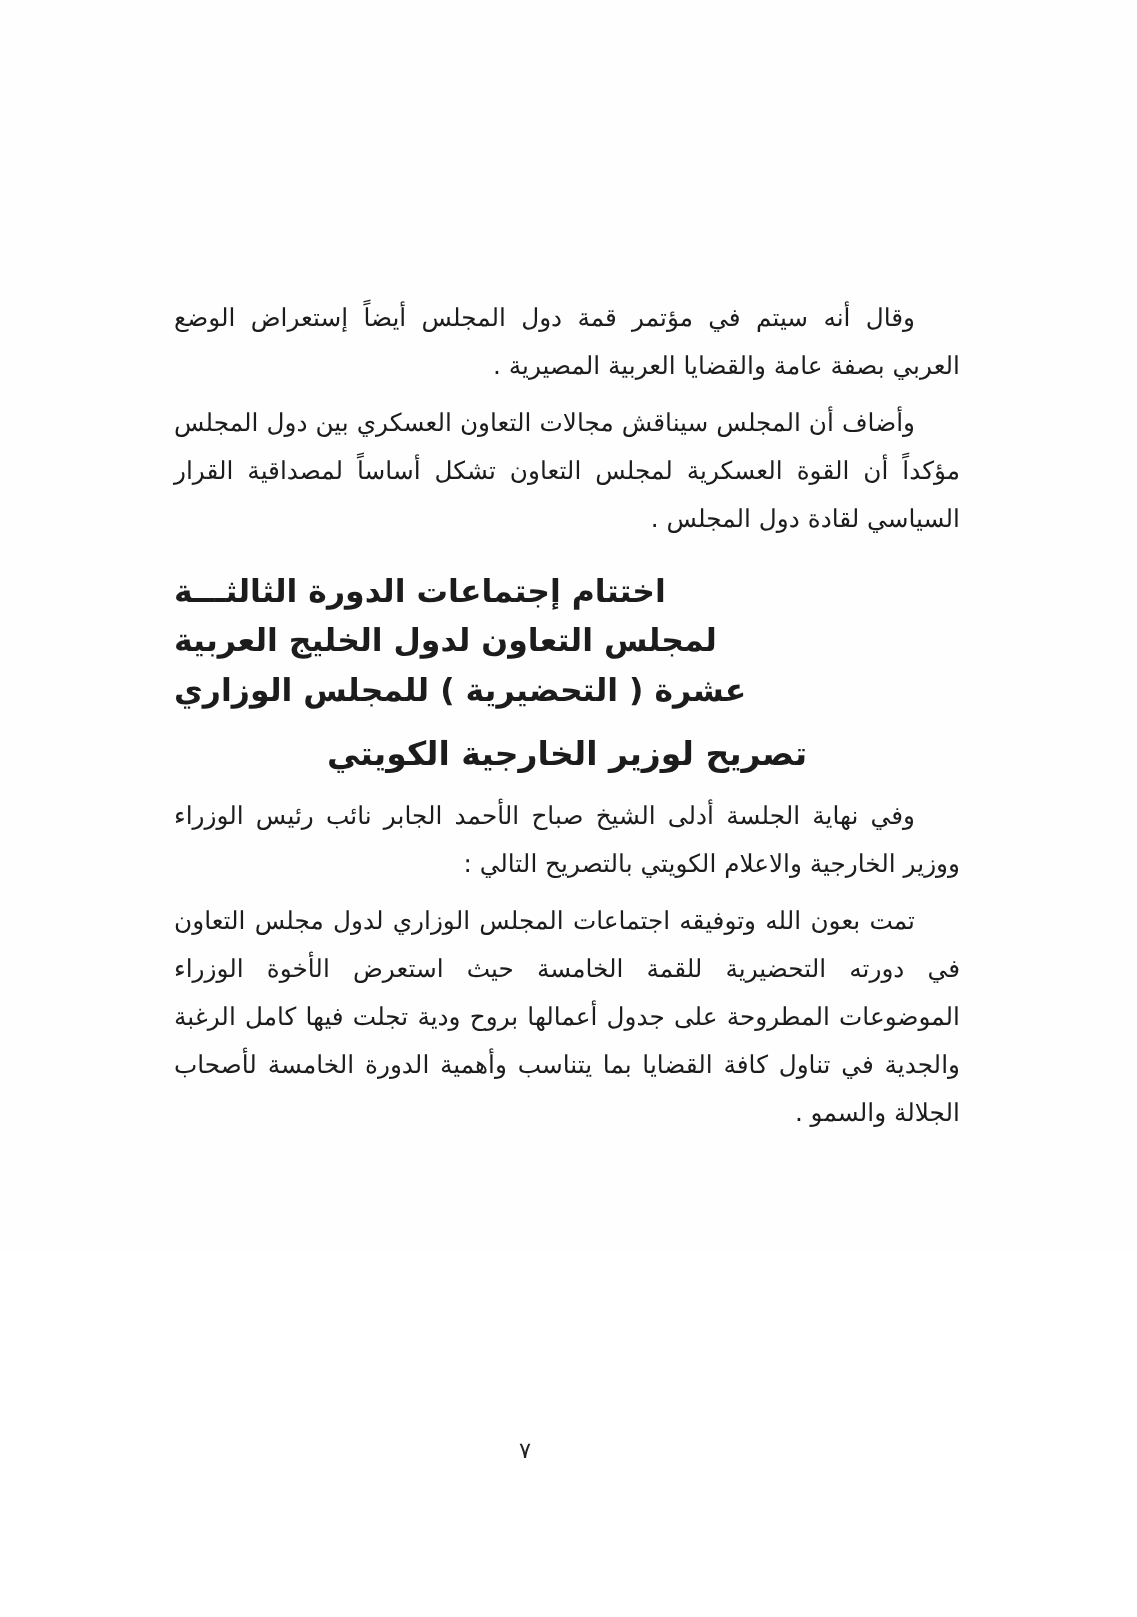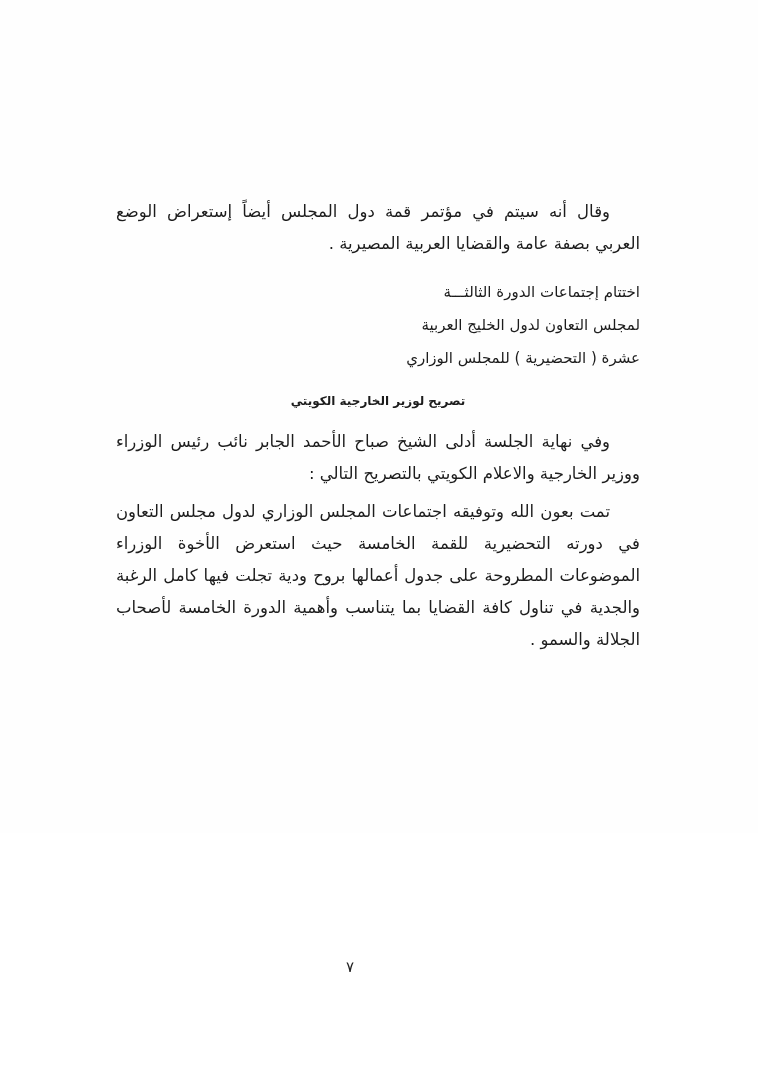--- a/index.html
+++ b/index.html
@@ -30,33 +30,33 @@
     text-align: justify;
     font-size: 16.5px;
     line-height: 32px;
     letter-spacing: 0.2px;
   }
   .text-block p {
     margin: 0 0 6px 0;
     text-indent: 30px;
   }
   .heading {
-    text-align: right;
-    font-weight: normal;
-    font-size: 15px;
+    text-align: left;
+    font-weight: bold;
+    font-size: 21px;
     line-height: 33px;
     margin: 16px 0 8px 0;
   }
   .heading .h-line {
     display: block;
   }
   .subheading {
     text-align: center;
     font-weight: bold;
-    font-size: 12px;
+    font-size: 22px;
     line-height: 33px;
     margin: 10px 0 8px 0;
   }
   .page-number {
     position: absolute;
     top: 958px;
     left: 0;
     width: 700px;
     text-align: center;
     font-size: 15px;
@@ -65,20 +65,21 @@
 </style>
 </head>
 <body>
 
 <div class="page">
 
   <div class="text-block">
 
     <p>وقال أنه سيتم في مؤتمر قمة دول المجلس أيضاً إستعراض الوضع العربي بصفة عامة والقضايا العربية المصيرية .</p>
 
+    <p>وأضاف أن المجلس سيناقش مجالات التعاون العسكري بين دول المجلس مؤكداً أن القوة العسكرية لمجلس التعاون تشكل أساساً لمصداقية القرار السياسي لقادة دول المجلس .</p>
 
     <div class="heading">
       <span class="h-line">اختتام إجتماعات الدورة الثالثـــة</span>
       <span class="h-line">لمجلس التعاون لدول الخليج العربية</span>
       <span class="h-line">عشرة ( التحضيرية ) للمجلس الوزاري</span>
     </div>
 
 
     <div class="subheading">تصريح لوزير الخارجية الكويتي</div>
 

